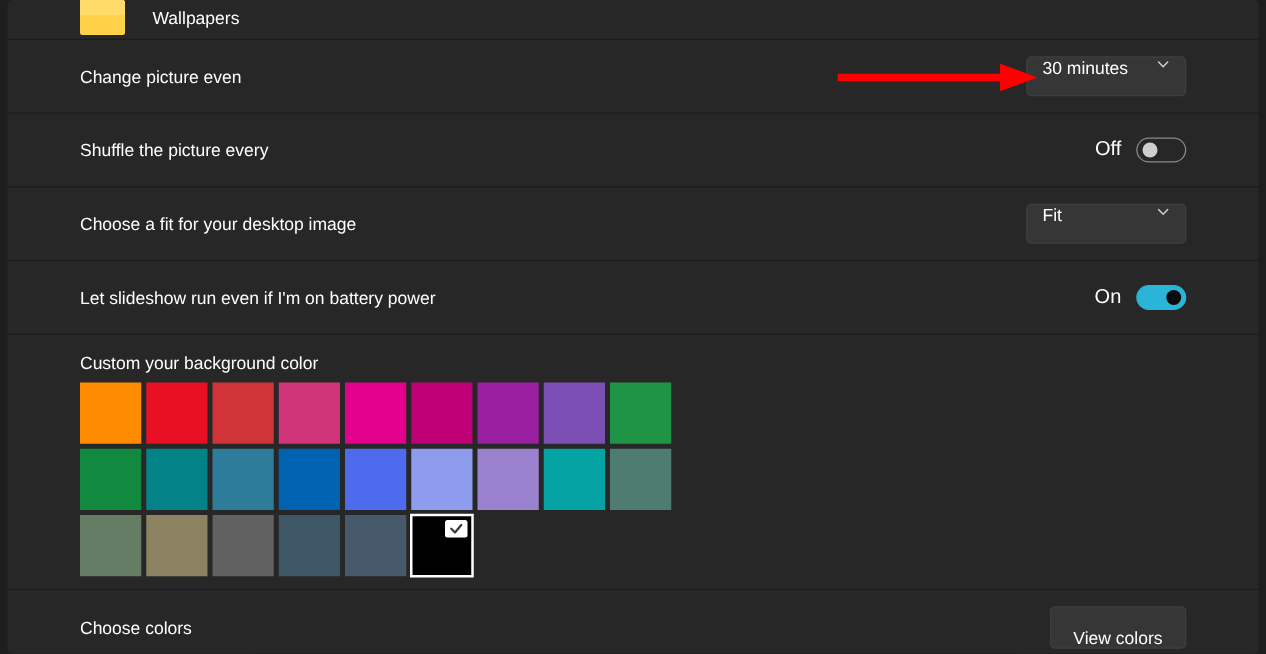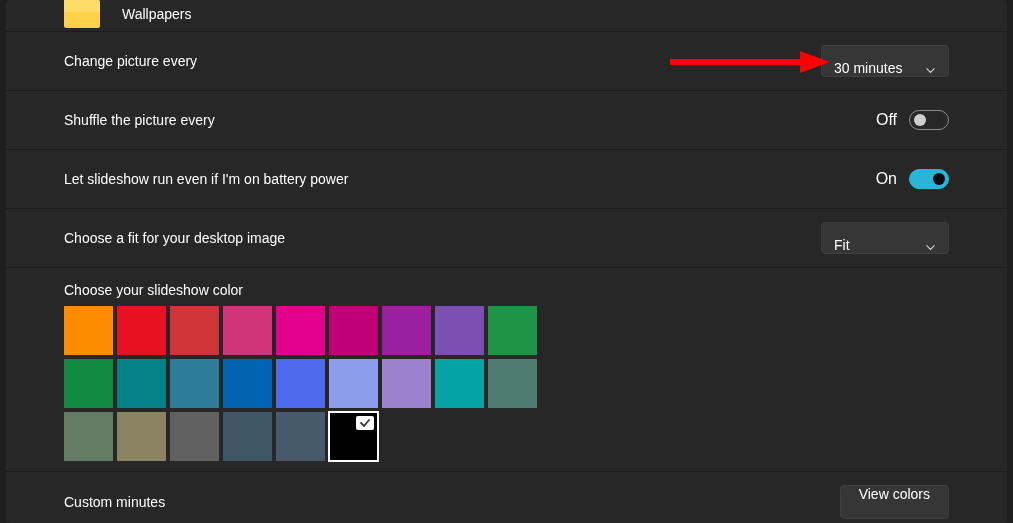--- a/index.html
+++ b/index.html
@@ -38,21 +38,21 @@
       border-radius: 2px; margin-right: 22px; position: relative;
       box-shadow: inset 0 12px 0 #ffdc6a;
     }
     .folder-icon::before {
       content:""; position:absolute; top:-5px; left:0;
       width:16px; height:6px; background:#ffdc6a; border-radius:2px 2px 0 0;
     }
     .wall-label { font-size:14px; }
     .dropdown {
       min-width:128px; height:32px; background:#363636; border:1px solid #3f3f3f;
-      border-radius:4px; display:flex; align-items:flex-end; padding:0 12px;
+      border-radius:4px; display:flex; align-items:flex-start; padding:0 12px;
       justify-content:space-between; cursor:pointer; font-size:14px;
     }
     .dropdown span { color:#fff; }
     .chevron svg { display:block; }
     .toggle-wrap { display:flex; align-items:center; gap:12px; }
     .toggle-state { font-size:16px; }
     .toggle {
       width:40px; height:20px; border-radius:11px; position:relative; cursor:pointer;
       border:1px solid #8a8a8a; background:#272727;
     }
@@ -76,83 +76,83 @@
     .swatch.selected::after {
       content:""; position:absolute; top:4px; right:4px;
       width:18px; height:14px; background:#ffffff; border-radius:2px;
     }
     .swatch.selected .check {
       position:absolute; top:4px; right:6px; z-index:2;
     }
     .view-button {
       height:34px; padding:0 18px; background:#363636; border:1px solid #3f3f3f;
       border-radius:4px; color:#fff; font-size:14px; cursor:pointer;
-      display:flex; align-items:flex-start;
+      display:flex; align-items:flex-end;
     }
     .arrow-overlay {
       position:absolute; pointer-events:none;
       left:670px; top:47px; width:160px; height:30px;
     }
   </style>
 </head>
 <body>
 
 <div class="panel">
 
   <div class="row first">
     <div class="folder-icon"></div>
     <div class="wall-label">Wallpapers</div>
   </div>
 
   <div class="row">
-    <div class="label">Change picture every</div>
+    <div class="label">Change picture even</div>
     <div class="dropdown">
       <span>30 minutes</span>
       <span class="chevron">
         <svg width="11" height="11" viewBox="0 0 12 12">
             <path d="M2 4l4 4 4-4" stroke="#cfcfcf" stroke-width="1.3" fill="none" stroke-linecap="round"></path>
           </svg>
       </span>
     </div>
   </div>
 
   <div class="row">
     <div class="label">Shuffle the picture every</div>
     <div class="toggle-wrap">
       <span class="toggle-state">Off</span>
       <div class="toggle" id="toggle-shuffle">
-        <div class="knob"></div>
-      </div>
-    </div>
-  </div>
-
-  <div class="row">
-    <div class="label">Let slideshow run even if I'm on battery power</div>
-    <div class="toggle-wrap">
-      <span class="toggle-state">On</span>
-      <div class="toggle on" id="toggle-battery">
         <div class="knob"></div>
       </div>
     </div>
   </div>
 
   <div class="row">
     <div class="label">Choose a fit for your desktop image</div>
     <div class="dropdown">
       <span>Fit</span>
       <span class="chevron">
         <svg width="11" height="11" viewBox="0 0 12 12">
             <path d="M2 4l4 4 4-4" stroke="#cfcfcf" stroke-width="1.3" fill="none" stroke-linecap="round"></path>
           </svg>
       </span>
     </div>
   </div>
 
+  <div class="row">
+    <div class="label">Let slideshow run even if I'm on battery power</div>
+    <div class="toggle-wrap">
+      <span class="toggle-state">On</span>
+      <div class="toggle on" id="toggle-battery">
+        <div class="knob"></div>
+      </div>
+    </div>
+  </div>
+
   <div class="colors-section">
-    <div class="colors-title">Choose your slideshow color</div>
+    <div class="colors-title">Custom your background color</div>
     <div class="color-grid" id="color-grid">
         <div class="color-row">
           <div class="swatch" style="background: rgb(255, 140, 0);"></div>
           <div class="swatch" style="background: rgb(232, 17, 35);"></div>
           <div class="swatch" style="background: rgb(209, 52, 56);"></div>
           <div class="swatch" style="background: rgb(209, 53, 121);"></div>
           <div class="swatch" style="background: rgb(227, 0, 140);"></div>
           <div class="swatch" style="background: rgb(191, 0, 119);"></div>
           <div class="swatch" style="background: rgb(154, 31, 161);"></div>
           <div class="swatch" style="background: rgb(123, 79, 179);"></div>
@@ -178,21 +178,21 @@
           <div class="swatch selected" style="background: rgb(0, 0, 0);">
             <span class="check"><svg width="14" height="14" viewBox="0 0 14 14">
                 <path d="M3 7l3 3 5-6" stroke="#3a3a3a" stroke-width="1.8" fill="none" stroke-linecap="round" stroke-linejoin="round"></path>
               </svg></span>
           </div>
         </div>
       </div>
   </div>
 
   <div class="row noborder">
-    <div class="label">Custom minutes</div>
+    <div class="label">Choose colors</div>
     <div class="view-button">
       <span>View colors</span>
     </div>
   </div>
 
 </div>
 
 <svg class="arrow-overlay" viewBox="0 0 160 30">
   <line x1="0" y1="15" x2="130" y2="15" stroke="#ff0000" stroke-width="6"></line>
   <polygon points="130,4 160,15 130,26" fill="#ff0000"></polygon>

